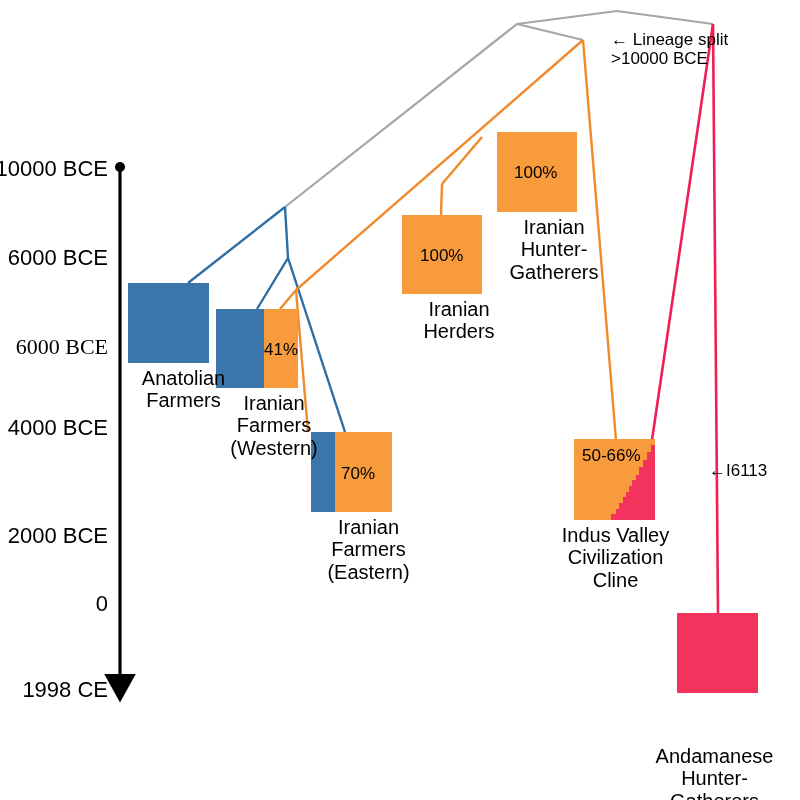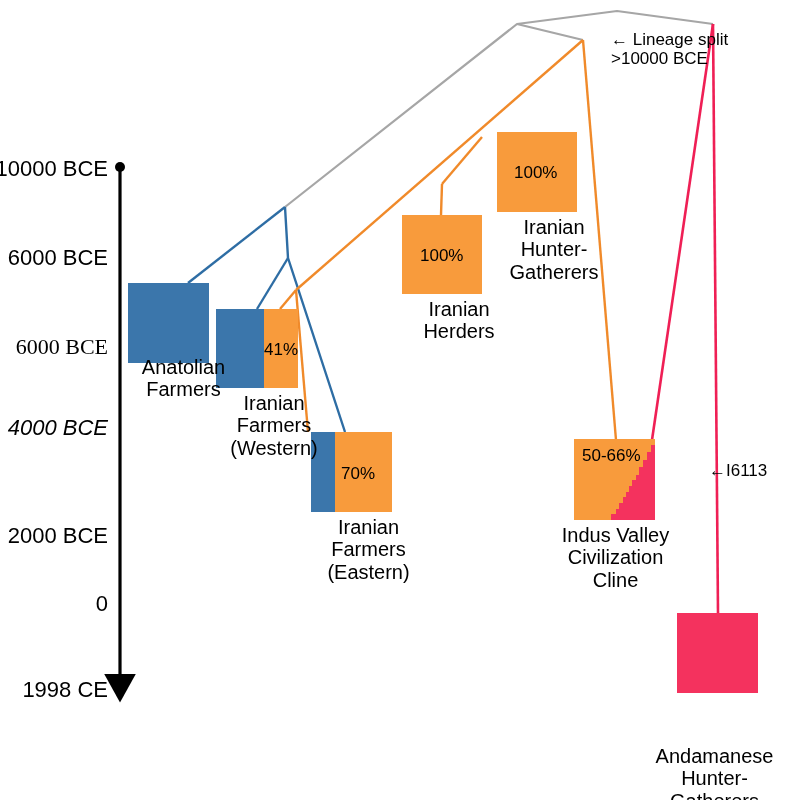--- a/index.html
+++ b/index.html
@@ -116,31 +116,31 @@
     <g>
       <circle cx="120" cy="167" r="5" fill="#000000"></circle>
       <line x1="120" y1="167" x2="120" y2="680" stroke="#000000" stroke-width="3.2" marker-end="url(#axis-arrow)"></line>
     </g>
   </svg>
 
   <div id="axis-labels">
       <div class="axis-label" style="right: 692px; top: 158px;">10000 BCE</div>
       <div class="axis-label" style="right: 692px; top: 247px;">6000 BCE</div>
       <div class="axis-label" style="right: 692px; top: 336px; font-family: Liberation Serif, serif;">6000 BCE</div>
-      <div class="axis-label" style="right: 692px; top: 417px; font-style: italic;">4000 BCE</div>
+      <div class="axis-label" style="right: 692px; top: 417px;">4000 BCE</div>
       <div class="axis-label" style="right: 692px; top: 525px;">2000 BCE</div>
       <div class="axis-label" style="right: 692px; top: 593px;">0</div>
       <div class="axis-label" style="right: 692px; top: 679px;">1998 CE</div>
     </div>
 
   <div id="pop-layer">
       <div class="pop-box" style="left: 128px; top: 283px; width: 81px; height: 80px;">
         <div class="pop-seg" style="left: 0%; width: 100%; background: rgb(59, 118, 171);"></div>
       </div>
-      <div class="pop-label" style="left: 124px; top: 356px; width: 119px;">Anatolian
+      <div class="pop-label" style="left: 124px; top: 367px; width: 119px;">Anatolian
 Farmers</div>
       <div class="pop-box" style="left: 216px; top: 309px; width: 82px; height: 79px;">
         <div class="pop-seg" style="left: 0%; width: 59%; background: rgb(59, 118, 171);"></div>
         <div class="pop-seg" style="left: 59%; width: 41%; background: rgb(248, 155, 60);"></div>
       </div>
       <div class="pop-pct" style="left: 264px; top: 341px;">41%</div>
       <div class="pop-label" style="left: 214px; top: 392px; width: 120px;">Iranian
 Farmers
 (Western)</div>
       <div class="pop-box" style="left: 311px; top: 432px; width: 81px; height: 80px;">

